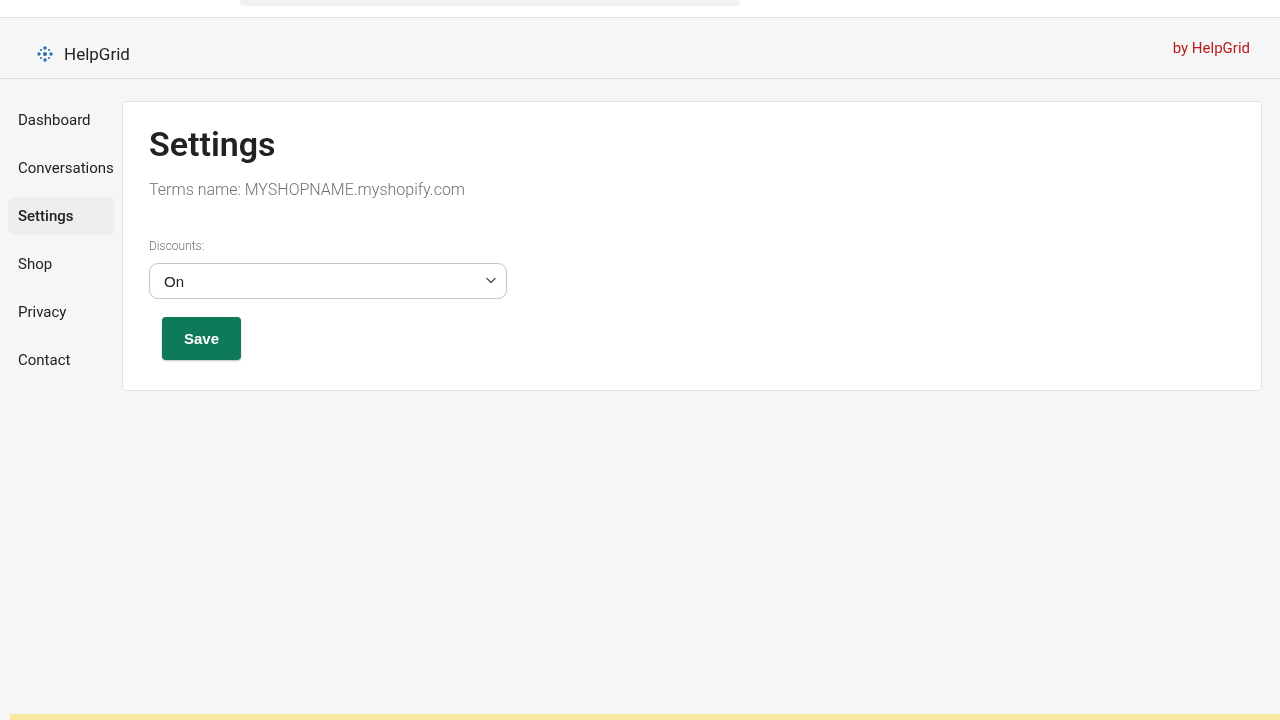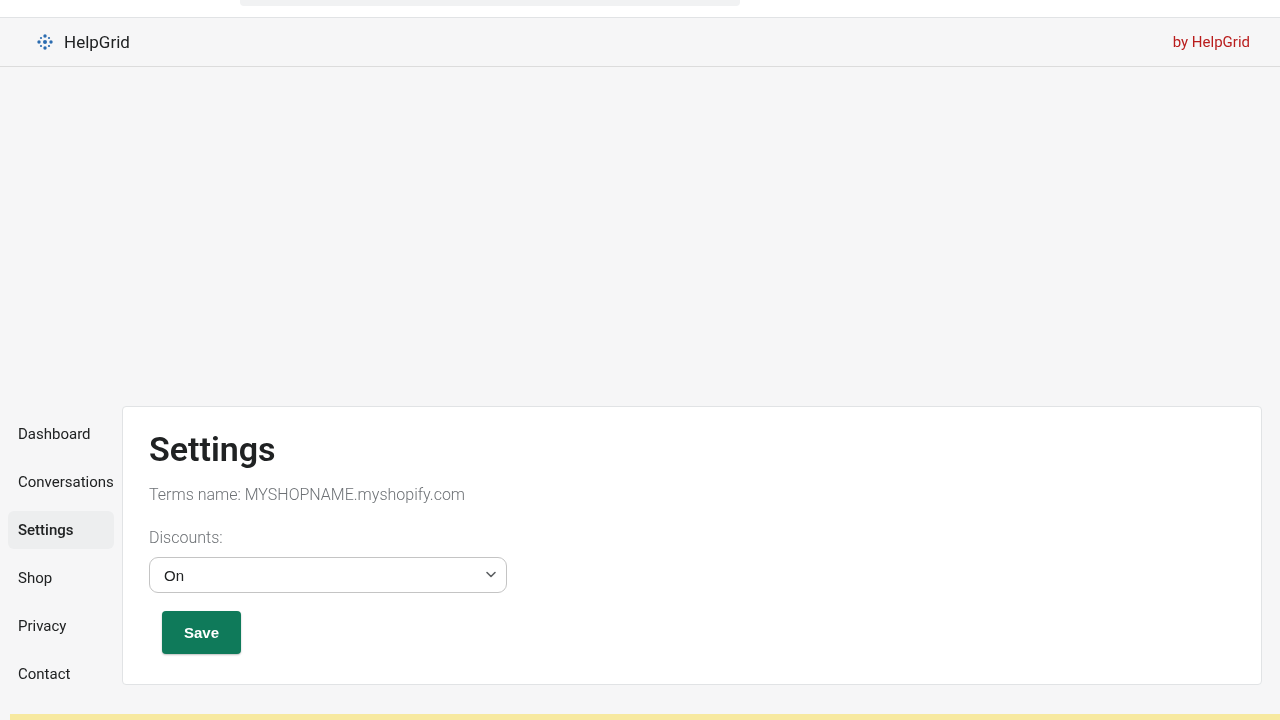--- a/index.html
+++ b/index.html
@@ -30,41 +30,42 @@
     align-items: center;
     justify-content: space-between;
     padding: 14px 30px 14px 36px;
     border-bottom: 1px solid #dcdcdc;
     background: #f6f6f7;
   }
   .app-brand {
     display: flex;
     align-items: center;
     gap: 10px;
+    margin-top: 12px;
   }
   .brand-logo {
     width: 18px;
     height: 18px;
     display: inline-flex;
     align-items: center;
     justify-content: center;
   }
   .brand-text {
     font-size: 17px;
     color: #202223;
     font-weight: 400;
   }
   .brand-by {
     font-size: 15px;
     color: #b91c1c;
   }
 
   .layout {
     display: flex;
-    align-items: flex-end;
+    align-items: flex-start;
     padding-top: 4px;
     padding-left: 8px;
     min-height: calc(100% - 18px - 58px - 8px);
   }
   .sidebar {
     width: 106px;
     padding-top: 18px;
   }
   .sidebar-item {
     padding: 10px 10px;
@@ -96,23 +97,23 @@
     color: #202223;
     margin-bottom: 16px;
   }
   .info-line {
     font-size: 16px;
     color: #6d7175;
     margin-bottom: 12px;
     font-weight: 300;
   }
   .field-label {
-    font-size: 16px;
+    font-size: 12px;
     color: #6d7175;
-    margin-top: 24px;
+    margin-top: 40px;
     margin-bottom: 10px;
     font-weight: 300;
   }
   .select-wrap {
     position: relative;
     width: 358px;
   }
   .select {
     width: 100%;
     height: 36px;

